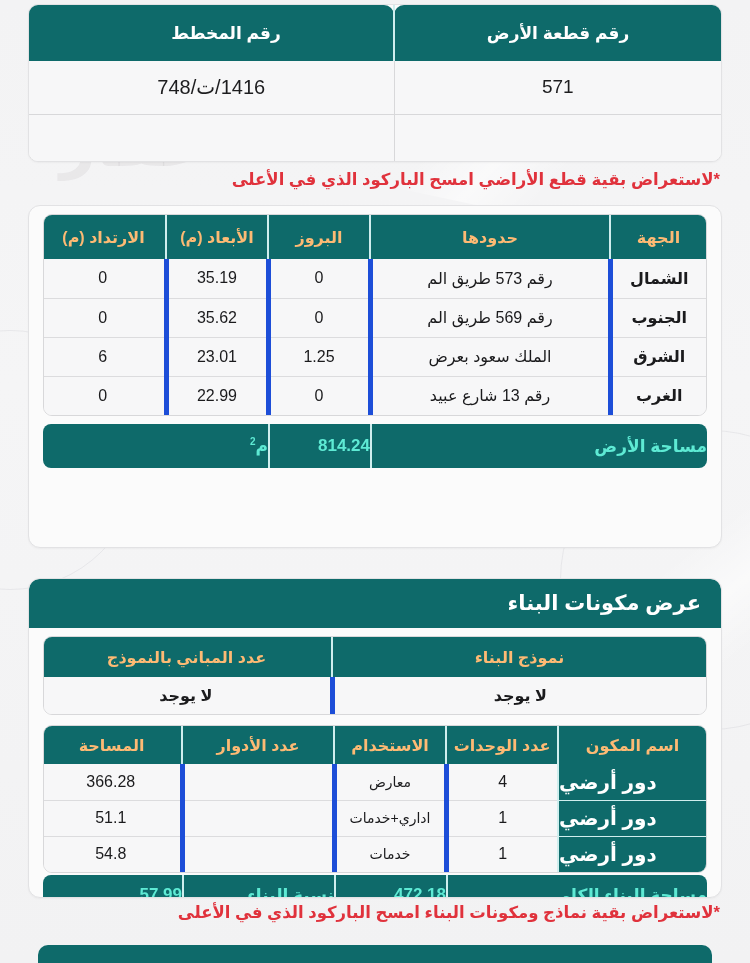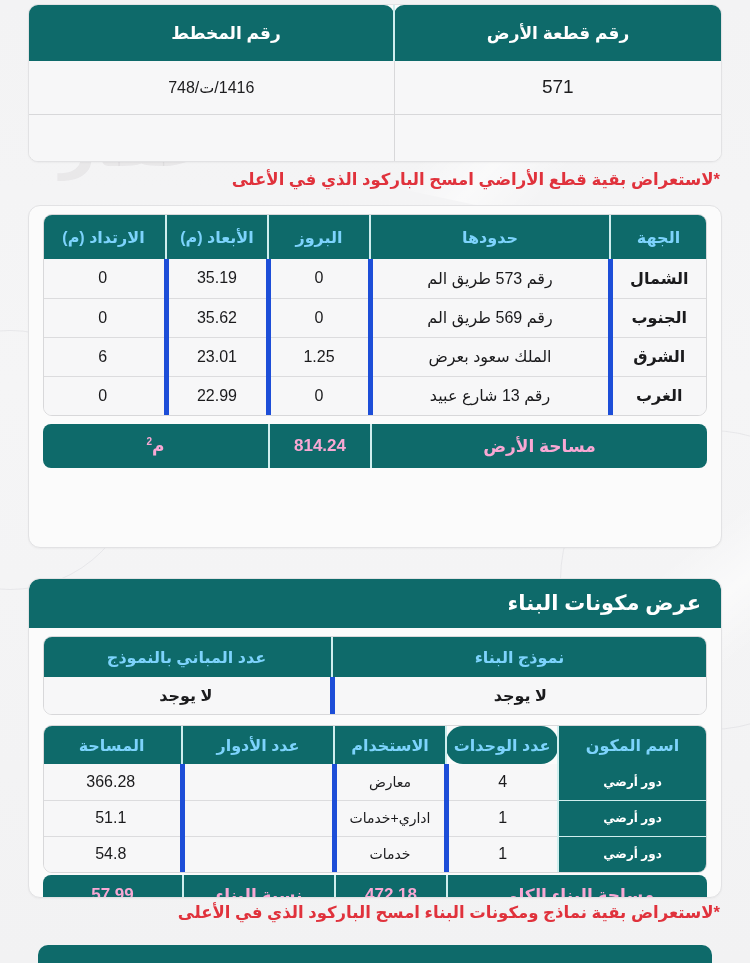--- a/index.html
+++ b/index.html
@@ -91,21 +91,21 @@
 
   .inner-wrap { padding: 8px 14px 12px 14px; }
   .inner-table {
     border: 1px solid #d8d8da;
     border-radius: 9px;
     overflow: hidden;
   }
 
   .th-teal {
     background: #0e6a6a;
-    color: #7dd3fc;
+    color: #fdba74;
     font-weight: 700;
     font-size: 16px;
     text-align: center;
     height: 44px;
     border-left: 2px solid #cfeeee;
   }
   .th-teal:last-child { border-left: none; }
 
   .td-cell {
     background: #f7f7f8;
@@ -116,32 +116,32 @@
     border-bottom: 1px solid #dcdcde;
     border-left: 5px solid #1d4ed8;
   }
   .td-cell:last-child { border-left: none; }
   .td-cell.last-row { border-bottom: none; }
 
   .td-teal {
     background: #0e6a6a;
     color: #fff;
     font-weight: 700;
-    font-size: 12px;
-    text-align: center;
+    font-size: 20px;
+    text-align: left;
     border-bottom: 1px solid #cfeeee;
     border-left: 2px solid #cfeeee;
   }
 
   .foot-row td {
     background: #0e6a6a;
-    color: #f9a8d4;
+    color: #5eead4;
     font-weight: 700;
     font-size: 17px;
-    text-align: center;
+    text-align: right;
     height: 44px;
     border-left: 2px solid #cfeeee;
   }
   .foot-row td:last-child { border-left: none; }
 
   .note {
     position: absolute;
     right: 30px;
     color: #e0323c;
     font-size: 16.5px;
@@ -169,21 +169,21 @@
           <col style="width:327px">
           <col style="width:365px">
         </colgroup>
       <tbody>
           <tr>
         <td class="hdr-cell" style="height:56px;border-radius:10px 0 0 0;">رقم قطعة الأرض</td>
         <td class="hdr-cell" style="height:56px;border-radius:0 10px 0 0;padding-left:30px;">رقم المخطط</td>
       </tr>
       <tr>
         <td class="body-cell" style="height:53px;font-size:19px;">571</td>
-        <td class="body-cell" style="height:53px;font-size:16px;margin-top:28px;">1416/ت/748</td>
+        <td class="body-cell" style="height:53px;font-size:20px;margin-top:28px;">1416/ت/748</td>
       </tr>
       <tr>
         <td class="body-cell" style="height:48px;border-bottom:none;"></td>
         <td class="body-cell" style="height:48px;border-bottom:none;"></td>
       </tr>
     </tbody>
       </table>
   </div>
 
   <div class="note" style="top:170px;">*لاستعراض بقية قطع الأراضي امسح الباركود الذي في الأعلى</div>
@@ -287,21 +287,21 @@
           <colgroup>
             <col style="width:148px">
               <col style="width:112px">
               <col style="width:112px">
             <col style="width:152px">
               <col style="width:140px">
           </colgroup>
           <tbody>
               <tr>
             <td class="th-teal" style="height:38px;">اسم المكون</td>
-            <td class="th-teal" style="height:38px;border-radius:17px;">عدد الوحدات</td>
+            <td class="th-teal" style="height:38px;">عدد الوحدات</td>
             <td class="th-teal" style="height:38px;">الاستخدام</td>
             <td class="th-teal" style="height:38px;">عدد الأدوار</td>
             <td class="th-teal" style="height:38px;">المساحة</td>
           </tr>
 
           <tr>
             <td class="td-teal" style="height:36px;">دور أرضي</td>
             <td class="td-cell" style="height:36px;">4</td>
             <td class="td-cell" style="height:36px;font-size:14px;">معارض</td>
             <td class="td-cell" style="height:36px;"></td>

